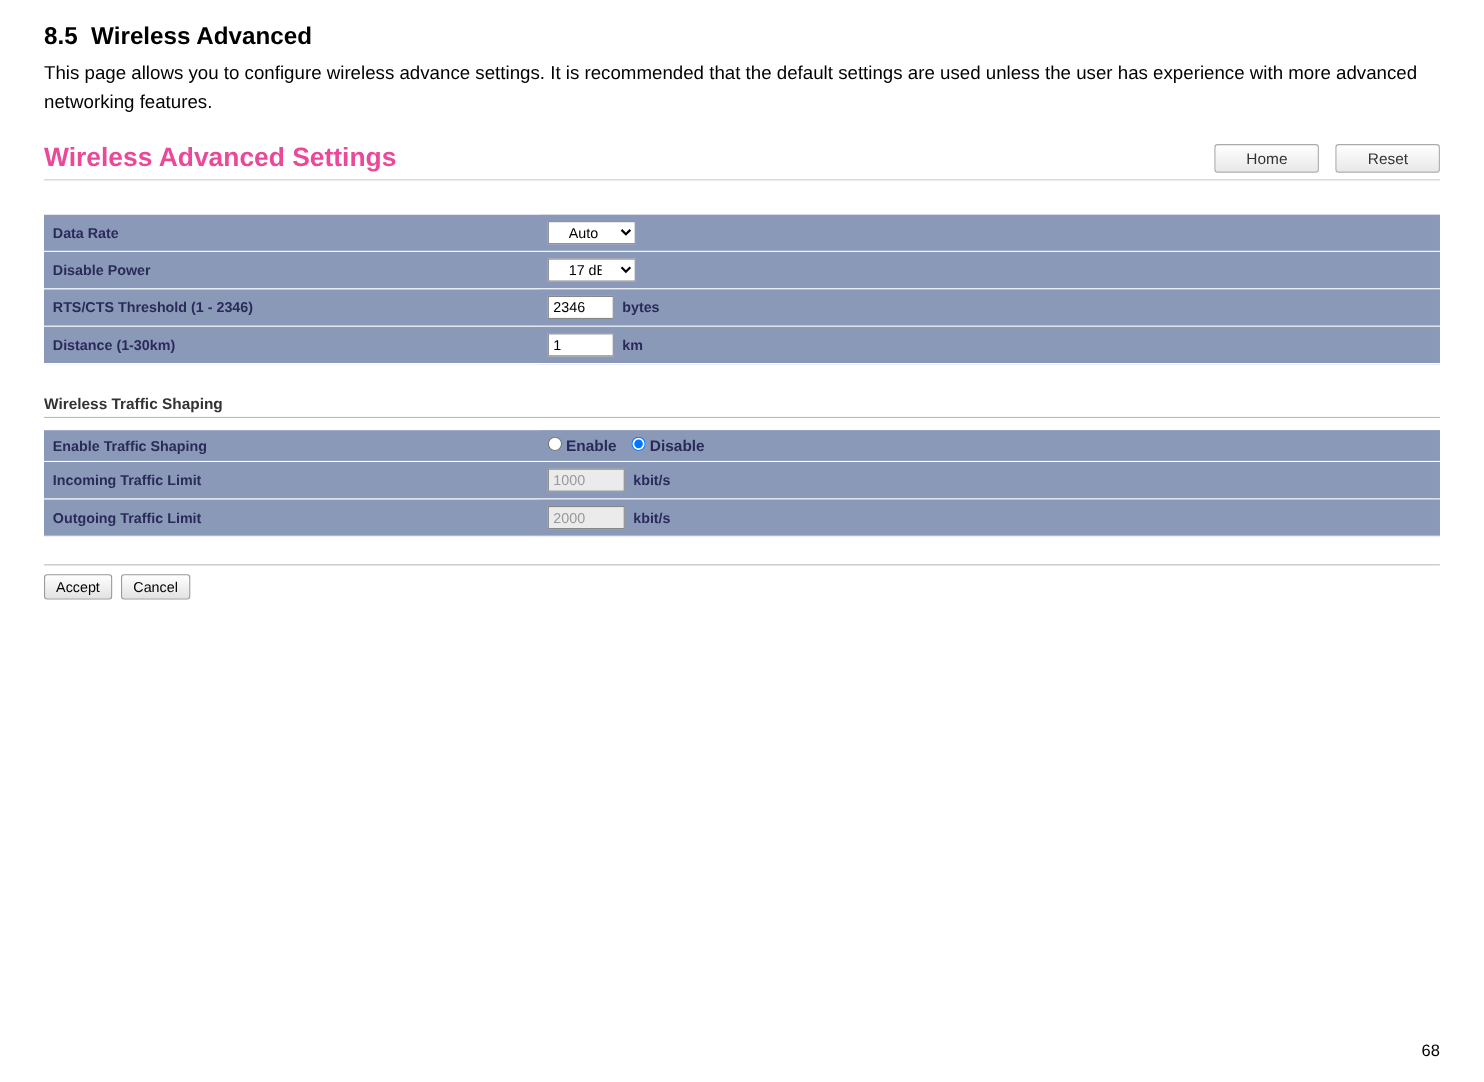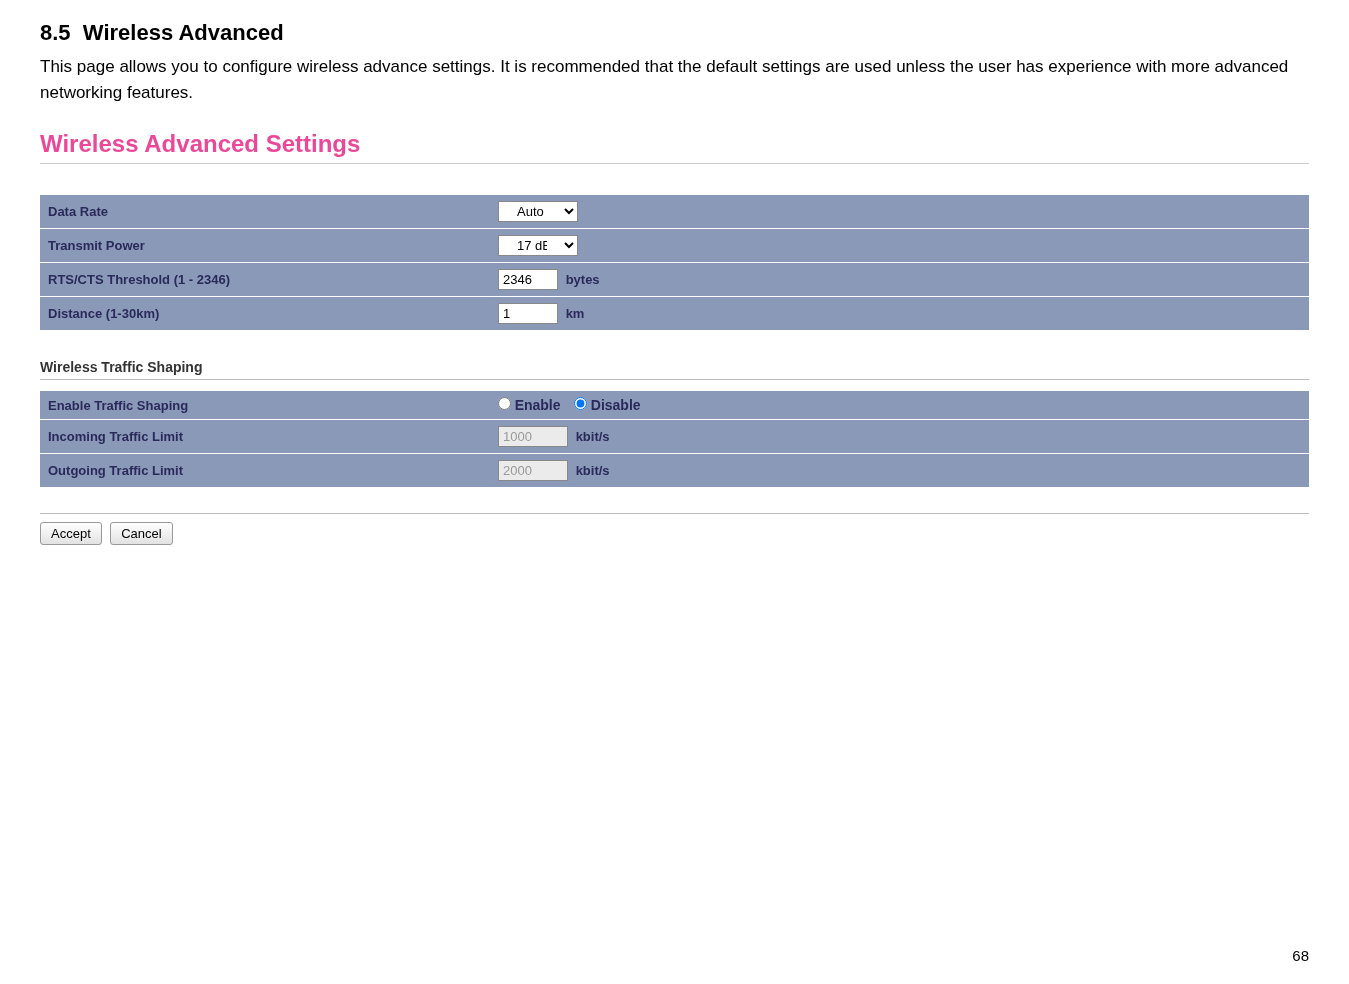--- a/index.html
+++ b/index.html
@@ -140,35 +140,39 @@
 </head>
 <body>
 
 <h2 class="section-title">
   <span>8.5</span>&nbsp;&nbsp;<span>Wireless Advanced</span>
 </h2>
 <p class="intro-text">This page allows you to configure wireless advance settings. It is recommended that the default settings are used unless the user has experience with more advanced networking features.</p>
 
 <div class="settings-header">
   <div class="page-title">Wireless Advanced Settings</div>
+  <div class="header-buttons">
+    <button class="header-btn">Home</button>
+    <button class="header-btn">Reset</button>
+  </div>
 </div>
 <hr class="header-rule">
 
 <table class="settings-table">
   <tbody>
       <tr>
     <td class="label-cell">Data Rate</td>
     <td class="value-cell">
       <select class="select-field" style="width:80px">
         <option>Auto</option>
       </select>
     </td>
   </tr>
   <tr>
-    <td class="label-cell">Transmit Power</td>
+    <td class="label-cell">Disable Power</td>
     <td class="value-cell">
       <select class="select-field" style="width:80px">
         <option>17 dBm</option>
       </select>
     </td>
   </tr>
   <tr>
     <td class="label-cell">RTS/CTS Threshold (1 - 2346)</td>
     <td class="value-cell">
       <input type="text" class="text-input" value="2346" style="">

